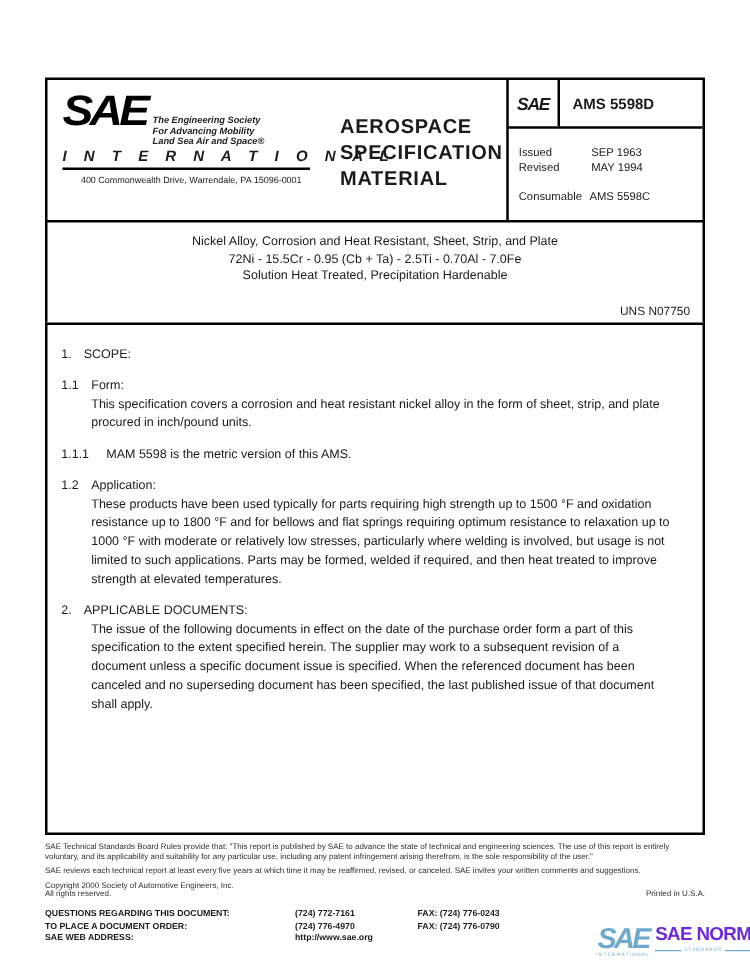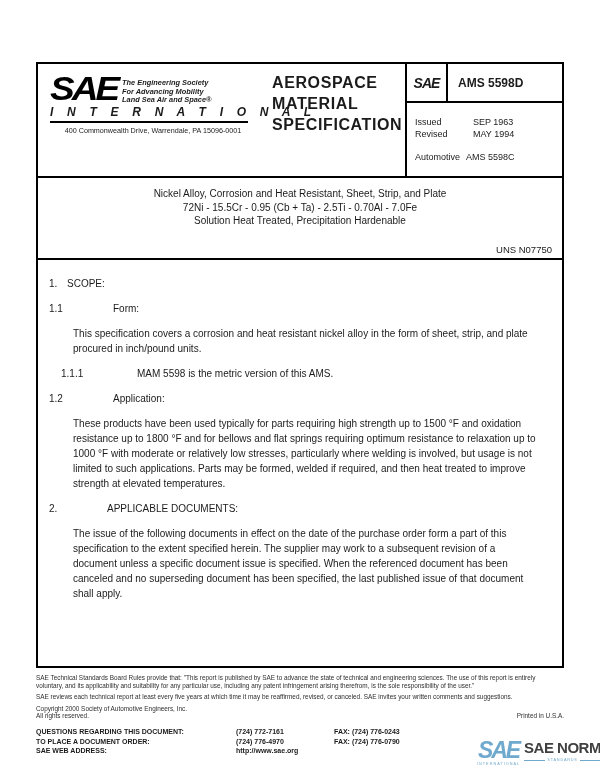--- a/index.html
+++ b/index.html
@@ -14,64 +14,64 @@
   .box { position:absolute; border:2px solid #000; background:#fff; }
 
   
   .hdr-box { left:36px; top:62px; width:528px; height:116px; display:flex; }
   .hdr-left { width:218px; padding:10px 0 0 12px; }
   .logo-row { display:flex; align-items:flex-start; }
   .sae-big {
     font-weight:bold; font-style:italic; font-size:37px; line-height:30px;
     letter-spacing:-3px; transform:scaleY(.92); color:#000;
   }
-  .tagline { font-size:7.4px; font-weight:bold; font-style:italic; line-height:8.6px; margin:5px 0 0 5px; white-space:nowrap; }
+  .tagline { font-size:7.4px; font-weight:bold; font-style:italic; line-height:8.6px; margin:18px 0 0 5px; white-space:nowrap; }
   .intl { font-size:12px; font-weight:bold; font-style:italic; letter-spacing:5.2px; margin-top:0px; white-space:nowrap; }
   .hdr-rule { border-top:2.5px solid #000; width:198px; margin:2px 0 3px 0; }
   .addr { font-size:7.2px; white-space:nowrap;text-align:center; }
 
-  .hdr-center { flex:1; padding:8px 0 0 16px; }
+  .hdr-center { flex:1; padding:27px 0 0 16px; }
   .doc-type { font-size:16px; font-weight:bold; line-height:21px; letter-spacing:.6px; }
 
   .hdr-right { width:157px; border-left:2px solid #000; display:flex; flex-direction:column; }
   .hdr-right-top { display:flex; height:39px; border-bottom:2px solid #000; }
   .sae-cell { width:41px; border-right:2px solid #000; display:flex; align-items:center; justify-content:center; }
   .sae-small { font-weight:bold; font-style:italic; font-size:14px; letter-spacing:-1px; }
   .docnum-cell { flex:1; display:flex; align-items:center; padding-left:10px; font-size:12px; font-weight:bold; }
   .dates { padding:13px 8px 0 8px; font-size:9px; line-height:12px; display:grid; grid-template-columns:58px auto; }
   .superseding { padding:12px 8px 0 8px; font-size:9px; display:flex; gap:6px; }
 
   
   .title-box { left:36px; top:176px; width:528px; height:92px; padding-top:9px; text-align:center; }
   .title-line { font-size:10px; line-height:13.5px; }
   .uns { text-align:right; font-size:9.5px; padding-right:10px; margin-top:16px; }
 
   
   .body-box { left:36px; top:258px; width:528px; height:410px; padding:16px 22px 0 11px; font-size:10px; line-height:15px; }
   .sec-row { display:flex; }
   .num { flex:none; }
-  .nw18 { width:18px; } .nw24 { width:24px; } .nw36 { width:36px;margin-left:12px; }
-  .para { margin-left:24px; margin-top:10px; text-align:left; }
-  .blockgap { margin-top:10px;gap:40px; }
+  .nw18 { width:18px; } .nw24 { width:24px; } .nw36 { width:36px; }
+  .para { margin-left:24px; margin-top:0; text-align:left; }
+  .blockgap { margin-top:10px; }
 
   
   .legal { position:absolute; left:36px; top:674px; width:528px; font-size:6.4px; line-height:7.6px; color:#2e2e2e; }
   .legal p { margin-bottom:4px; }
   .copy-row { display:flex; justify-content:space-between; align-items:flex-end; }
 
   
   .contacts { position:absolute; left:36px; top:727px; width:430px; font-size:7px; line-height:9.6px; font-weight:bold; display:grid; grid-template-columns:200px 98px auto; }
 
   
   .watermark { position:absolute; left:477px; top:740px; width:120px; display:flex; gap:4px; align-items:flex-start; }
   .wm-left { display:flex; flex-direction:column; align-items:center; }
   .wm-sae { font-weight:bold; font-style:italic; font-size:23px; line-height:20px; letter-spacing:-2px; color:#6faace; }
   .wm-intl { font-size:3.8px; letter-spacing:1px; color:#6faace; margin-top:1.5px; }
   .wm-right { display:flex; flex-direction:column; flex:1; }
-  .wm-name { font-weight:bold; font-size:15px; line-height:16px; letter-spacing:-.5px; color:#404040; white-space:nowrap; }
+  .wm-name { font-weight:bold; font-size:15px; line-height:16px; letter-spacing:-.5px; color:#6d28d9; white-space:nowrap; }
   .wm-subrow { display:flex; align-items:center; gap:2px; margin-top:2px; }
   .wm-dash { flex:1; border-top:1px solid #6faace; }
   .wm-sub { font-size:3.8px; letter-spacing:.8px; color:#6faace; }
 </style>
 </head>
 <body>
 
 <div class="box hdr-box">
   <div class="hdr-left">
     <div class="logo-row">
@@ -83,40 +83,40 @@
       </div>
     </div>
     <div class="intl">I N T E R N A T I O N A L</div>
     <div class="hdr-rule"></div>
     <div class="addr">400 Commonwealth Drive, Warrendale, PA 15096-0001</div>
   </div>
 
   <div class="hdr-center">
     <div class="doc-type">
       <div>AEROSPACE</div>
+      <div>SPECIFICATION</div>
       <div>MATERIAL</div>
-      <div>SPECIFICATION</div>
     </div>
   </div>
 
   <div class="hdr-right">
     <div class="hdr-right-top">
       <div class="sae-cell">
         <span class="sae-small">SAE</span>
       </div>
       <div class="docnum-cell">AMS 5598D</div>
     </div>
     <div class="dates">
       <span>Issued</span>
       <span>SEP 1963</span>
       <span>Revised</span>
       <span>MAY 1994</span>
     </div>
     <div class="superseding">
-      <span>Automotive</span>
+      <span>Consumable</span>
       <span>AMS 5598C</span>
     </div>
   </div>
 </div>
 
 <div class="box title-box">
   <div class="title-line">Nickel Alloy, Corrosion and Heat Resistant, Sheet, Strip, and Plate</div>
   <div class="title-line">72Ni - 15.5Cr - 0.95 (Cb + Ta) - 2.5Ti - 0.70Al - 7.0Fe</div>
   <div class="title-line">Solution Heat Treated, Precipitation Hardenable</div>
   <div class="uns">UNS N07750</div>

